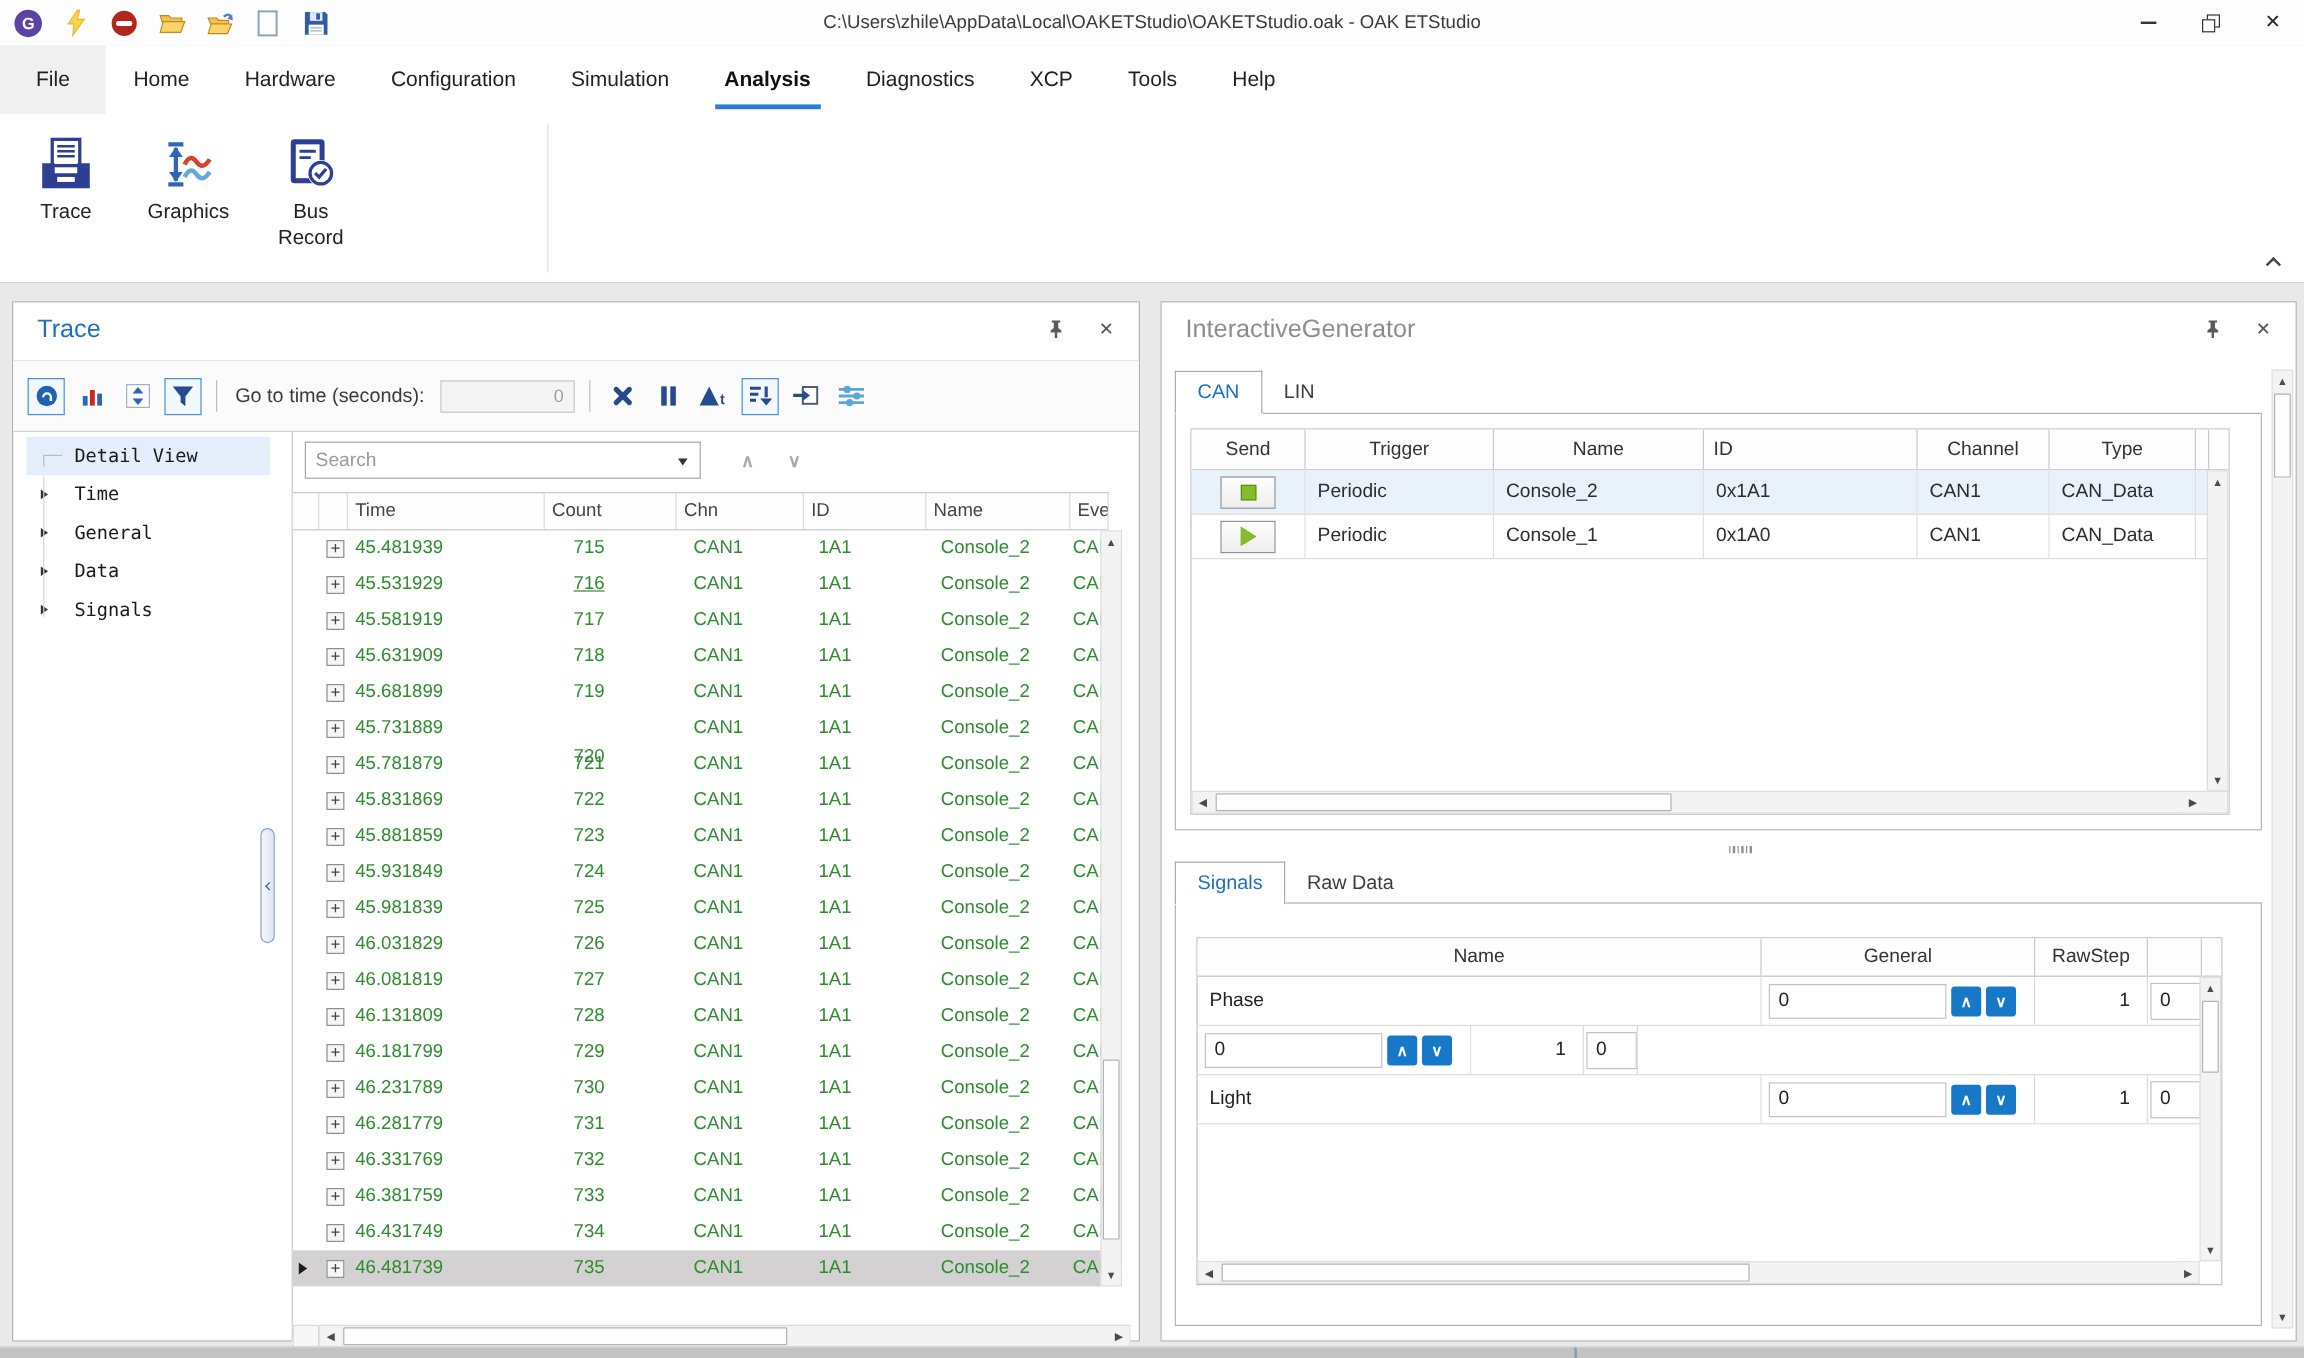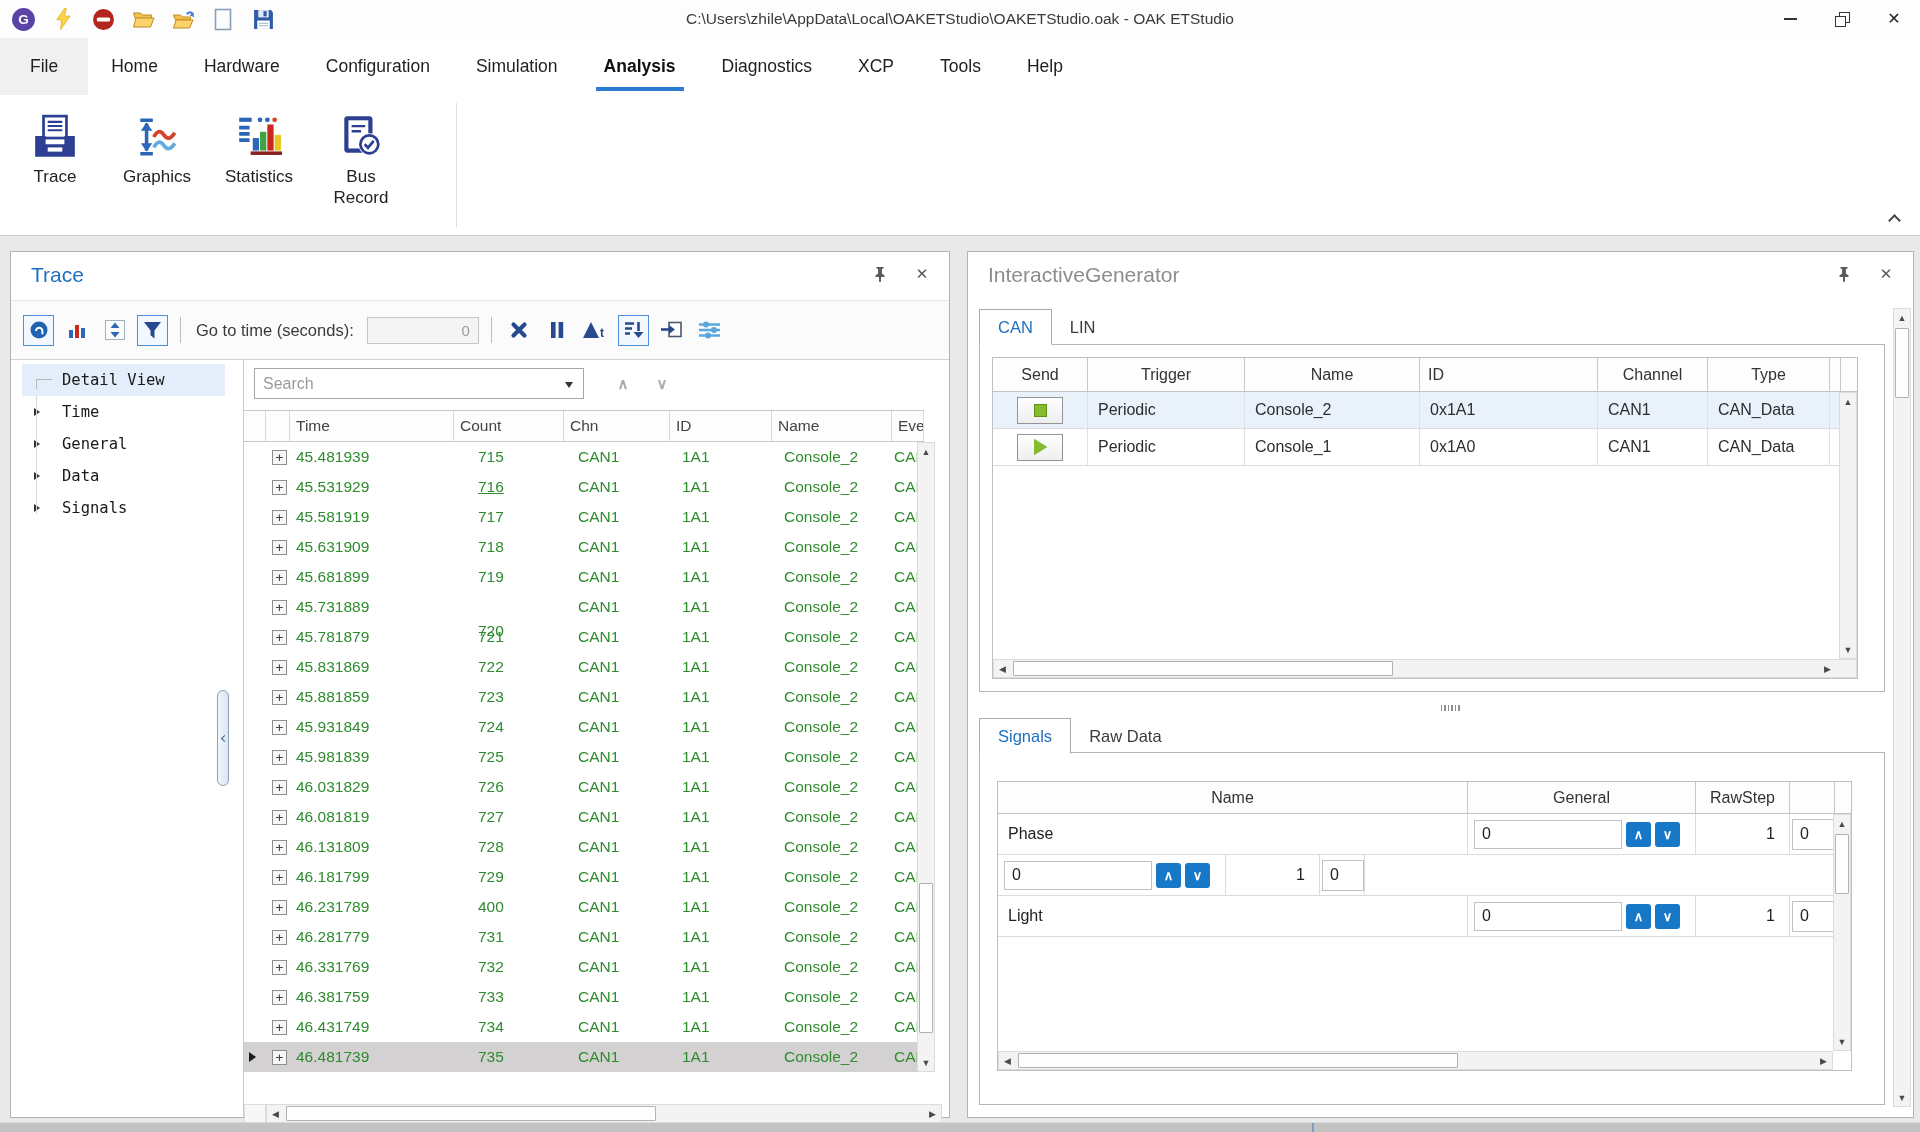--- a/index.html
+++ b/index.html
@@ -258,37 +258,20 @@
               <path d="M13 37 l-5.5 -8 h11 Z" fill="#2c66b8"></path>
               <path d="M20 23 q4.5 -9 9.5 -2 t10.5 -2" stroke="#d4442a" stroke-width="3.6" fill="none"></path>
               <path d="M20 33 q4.5 -9 9.5 -2 t10.5 -2" stroke="#66aadd" stroke-width="3.6" fill="none"></path>
             </svg>
           </div>
           <div class="ribbon-label">Graphics</div>
         </div>
         <div class="ribbon-item">
           <div class="ric">
             <svg width="48" height="48" viewBox="0 0 46 46">
-              <path d="M4 6.5 h12" stroke="#2c66b8" stroke-width="4"></path>
-              <circle cx="24" cy="6.5" r="2.3" fill="#2c66b8"></circle>
-              <circle cx="31" cy="6.5" r="2.3" fill="#2c66b8"></circle>
-              <circle cx="38" cy="6.5" r="2.3" fill="#d4442a"></circle>
-              <path d="M4 14 h10 M4 20 h10 M4 26 h10" stroke="#2c66b8" stroke-width="3.4"></path>
-              <rect x="17" y="24" width="6" height="12" fill="#2c66b8"></rect>
-              <rect x="24" y="18" width="6" height="18" fill="#3fa43f"></rect>
-              <rect x="31" y="11" width="6" height="25" fill="#c8281e"></rect>
-              <rect x="38" y="21" width="6" height="15" fill="#e8c81e"></rect>
-              <path d="M15 38.5 h30" stroke="#8a2020" stroke-width="3.4"></path>
-            </svg>
-          </div>
-          <div class="ribbon-label">Statistics</div>
-        </div>
-        <div class="ribbon-item">
-          <div class="ric">
-            <svg width="48" height="48" viewBox="0 0 46 46">
               <rect x="7" y="3" width="27" height="35" rx="3" fill="#2c3f92"></rect>
               <rect x="11" y="7" width="19" height="27" fill="#fff"></rect>
               <path d="M14 12.5 h13 M14 17.5 h9" stroke="#2c3f92" stroke-width="2.2"></path>
               <circle cx="31" cy="30" r="10.5" fill="#fff"></circle>
               <circle cx="31" cy="30" r="8.6" fill="none" stroke="#2c3f92" stroke-width="2.6"></circle>
               <path d="M26.5 30 l3.2 3.2 l5.5 -6.5" stroke="#2c3f92" stroke-width="2.6" fill="none"></path>
             </svg>
           </div>
           <div class="ribbon-label">Bus Record</div>
         </div>
@@ -613,21 +596,21 @@
             <div class="gc" style="width: 102px; padding-left: 12px;">1A1</div>
             <div class="gc" style="width: 120px; padding-left: 12px;">Console_2</div>
             <div class="gc" style="width: 32px; padding-left: 2px;">CAN</div>
           </div>
           <div class="grid-row">
             <div class="gc" style="width: 22px;"></div>
             <div class="gc" style="width: 24px;">
               <span class="expand-box">+</span>
             </div>
             <div class="gc" style="width: 164px; padding-left: 6px;">46.231789</div>
-            <div class="gc" style="width: 110px; padding-left: 24px;">400</div>
+            <div class="gc" style="width: 110px; padding-left: 24px;">730</div>
             <div class="gc" style="width: 106px; padding-left: 14px;">CAN1</div>
             <div class="gc" style="width: 102px; padding-left: 12px;">1A1</div>
             <div class="gc" style="width: 120px; padding-left: 12px;">Console_2</div>
             <div class="gc" style="width: 32px; padding-left: 2px;">CAN</div>
           </div>
           <div class="grid-row">
             <div class="gc" style="width: 22px;"></div>
             <div class="gc" style="width: 24px;">
               <span class="expand-box">+</span>
             </div>

